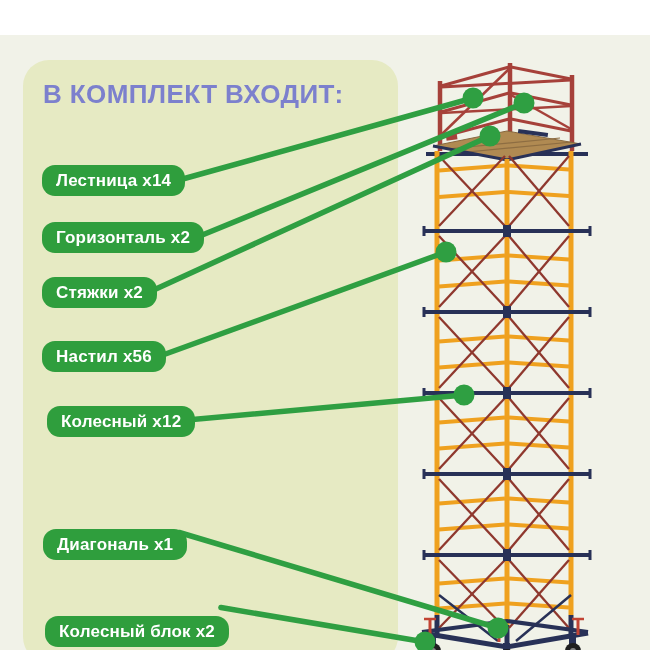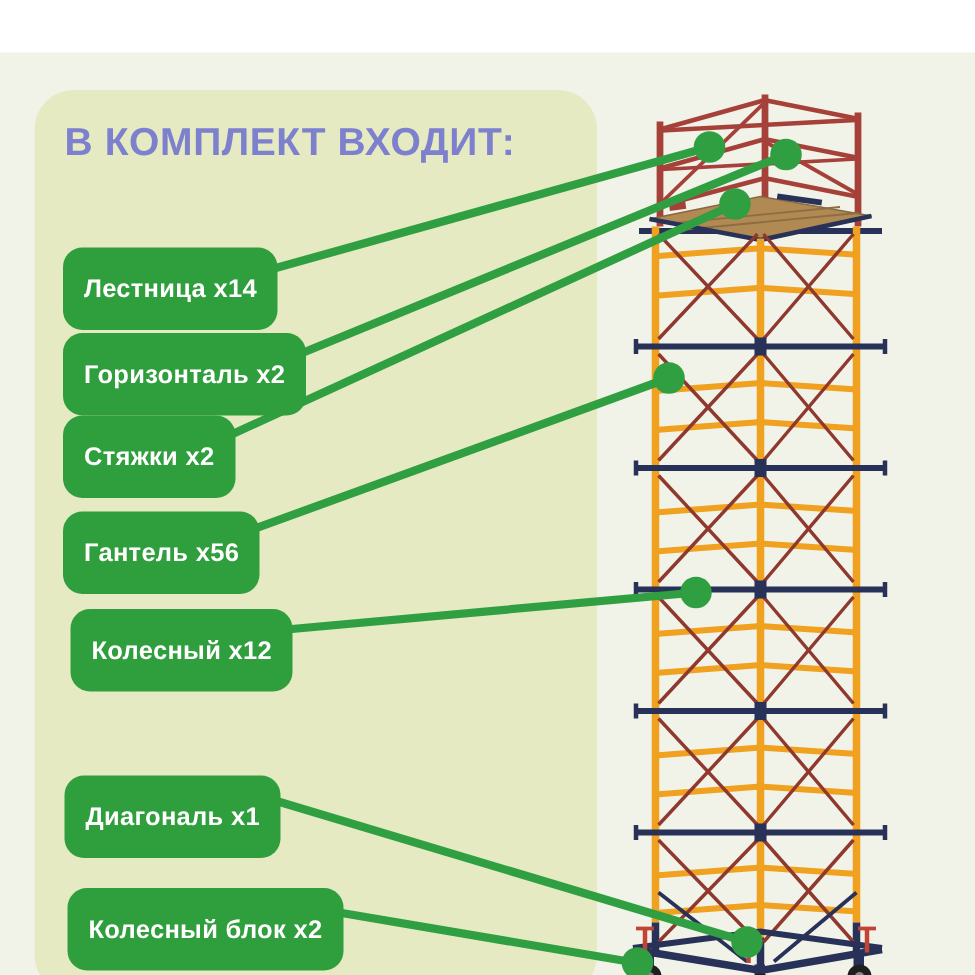--- a/index.html
+++ b/index.html
@@ -16,21 +16,21 @@
   .title{
     position:absolute;left:43px;top:44px;margin:0;
     font-weight:bold;font-size:26px;letter-spacing:.4px;
     color:var(--title-purple,#7c80cd);white-space:nowrap;
   }
   .art{position:absolute;left:0;top:0;}
   .chip{
     position:absolute;height:31px;line-height:31px;border-radius:13px;
     background:var(--badge-green,#2f9e3d);color:#ffffff;
     font-weight:bold;font-size:17px;letter-spacing:.2px;
-    padding:12px 14px;white-space:nowrap;
+    padding:0 14px;white-space:nowrap;
   }
   
   .red{stroke:var(--tower-red,#a6413a);fill:none}
   .redf{fill:var(--tower-red,#a6413a)}
   .po{stroke:var(--tower-orange,#efa11f);fill:none}
   .navy{stroke:var(--tower-navy,#283157);fill:none}
   .navyf{fill:var(--tower-navy,#283157)}
   .tie{stroke:var(--tower-maroon,#8f382e);stroke-width:2.3;fill:none}
   .wood{fill:var(--deck-wood,#b08a52);stroke:#87683f;stroke-width:1}
   .plank{stroke:#8d6d42}
@@ -194,18 +194,18 @@
         <circle cx="464" cy="360" r="10.5" class="gd"></circle>
         <circle cx="498" cy="593" r="10.5" class="gd"></circle>
         <circle cx="425" cy="607" r="10.5" class="gd"></circle>
       </g>
   </svg>
 
   <div id="chips">
       <div class="chip" style="left: 42px; top: 130px;">Лестница x14</div>
       <div class="chip" style="left: 42px; top: 187px;">Горизонталь x2</div>
       <div class="chip" style="left: 42px; top: 242px;">Стяжки x2</div>
-      <div class="chip" style="left: 42px; top: 306px;">Гантель x56</div>
+      <div class="chip" style="left: 42px; top: 306px;">Настил x56</div>
       <div class="chip" style="left: 47px; top: 371px;">Колесный x12</div>
-      <div class="chip" style="left: 43px; top: 482px;">Диагональ x1</div>
-      <div class="chip" style="left: 45px; top: 557px;">Колесный блок x2</div>
+      <div class="chip" style="left: 43px; top: 494px;">Диагональ x1</div>
+      <div class="chip" style="left: 45px; top: 581px;">Колесный блок x2</div>
     </div>
 </div>
 
 </body></html>

